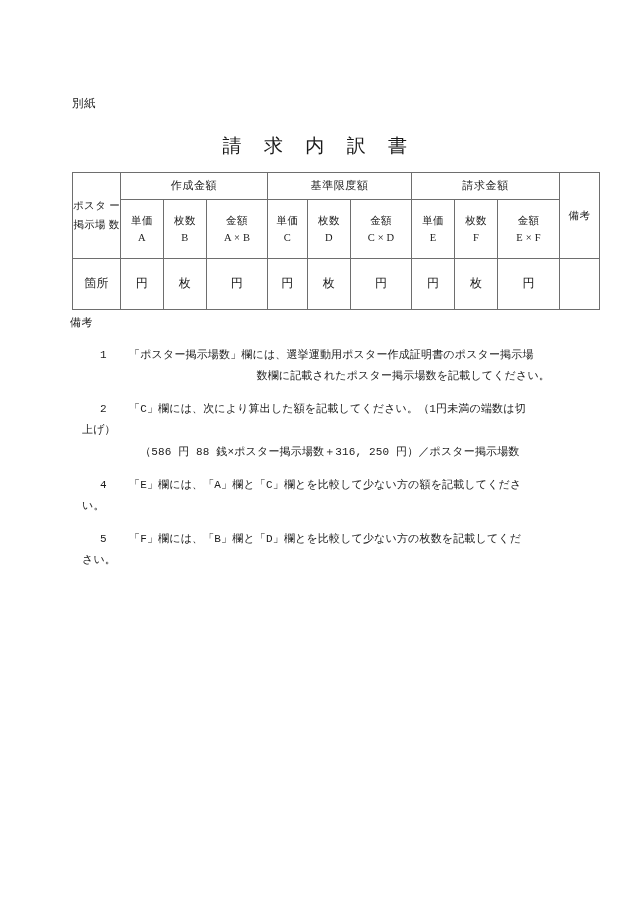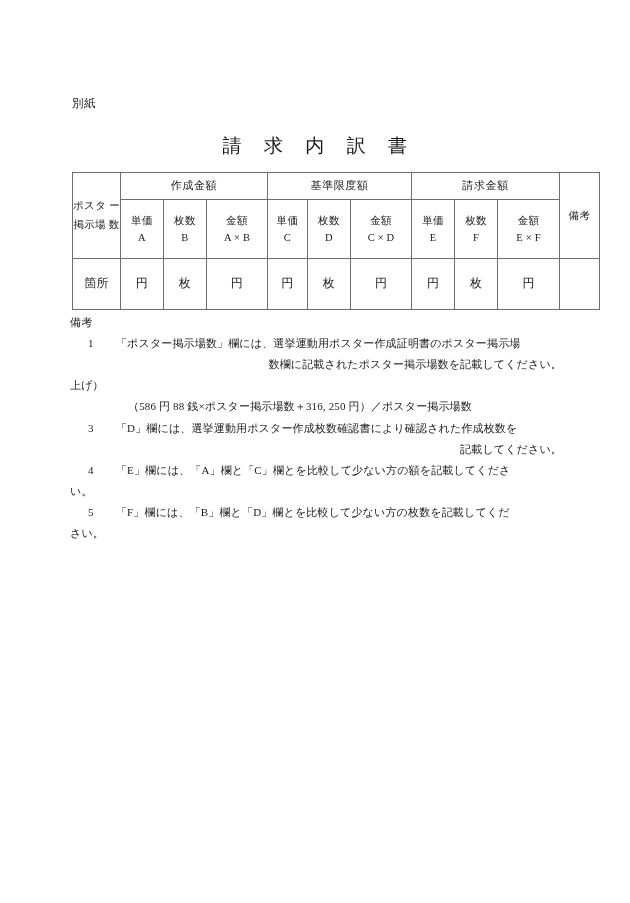--- a/index.html
+++ b/index.html
@@ -120,21 +120,22 @@
     font-size: 11px;
     line-height: 1.92;
     letter-spacing: 0.15px;
   }
   .notes-title {
     font-size: 11px;
     letter-spacing: 0.4px;
   }
   .note-row {
     display: block;
-    margin: 0;
+    margin: 12px;
+    font-family: Liberation Mono, monospace;
   }
   .note-line {
     display: block;
     white-space: pre-wrap;
   }
   .ind-1 { padding-left: 18px; }
   .ind-2 { padding-left: 32px; text-align: right; }
   .ind-3 { padding-left: 58px; }
   .ind-0 { padding-left: 0; }
 </style>
@@ -234,28 +235,25 @@
 
   <div class="notes">
     <div class="notes-title">備考</div>
 
     <div class="note-row">
       <span class="note-line ind-1">1　　「ポスター掲示場数」欄には、選挙運動用ポスター作成証明書のポスター掲示場</span>
       <span class="note-line ind-2">数欄に記載されたポスター掲示場数を記載してください。</span>
     </div>
 
     <div class="note-row">
+      <span class="note-line ind-1">2　　「C」欄には、次により算出した額を記載してください。（1円未満の端数は切</span>
       <span class="note-line ind-0">上げ）</span>
       <span class="note-line ind-3">（586 円 88 銭×ポスター掲示場数＋316, 250 円）／ポスター掲示場数</span>
     </div>
 
-    <div class="note-row">
-      <span class="note-line ind-1">3　　「D」欄には、選挙運動用ポスター作成枚数確認書により確認された作成枚数を</span>
-      <span class="note-line ind-2">記載してください。</span>
-    </div>
 
     <div class="note-row">
       <span class="note-line ind-1">4　　「E」欄には、「A」欄と「C」欄とを比較して少ない方の額を記載してくださ</span>
       <span class="note-line ind-0">い。</span>
     </div>
 
     <div class="note-row">
       <span class="note-line ind-1">5　　「F」欄には、「B」欄と「D」欄とを比較して少ない方の枚数を記載してくだ</span>
       <span class="note-line ind-0">さい。</span>
     </div>

